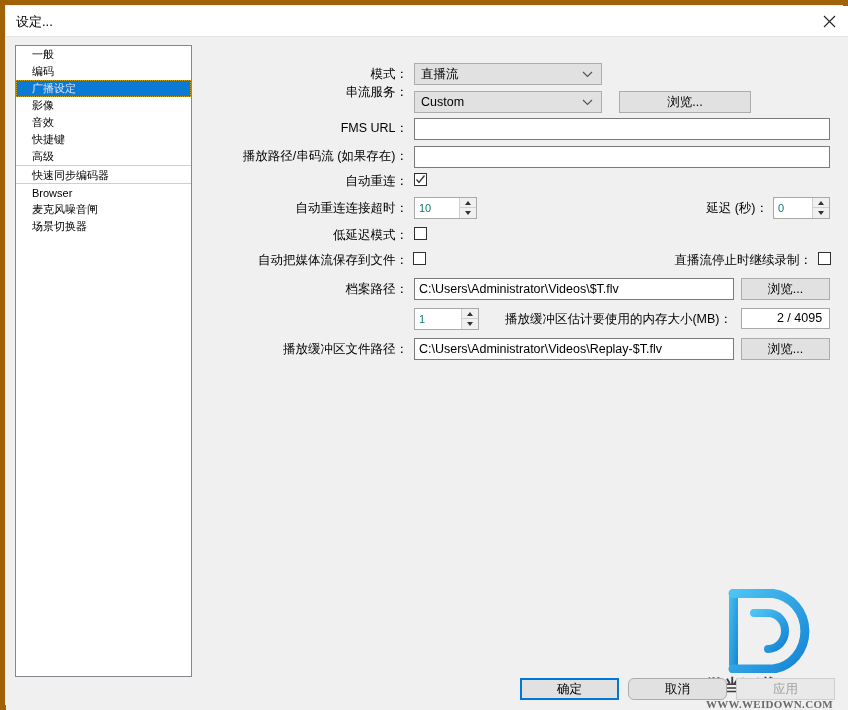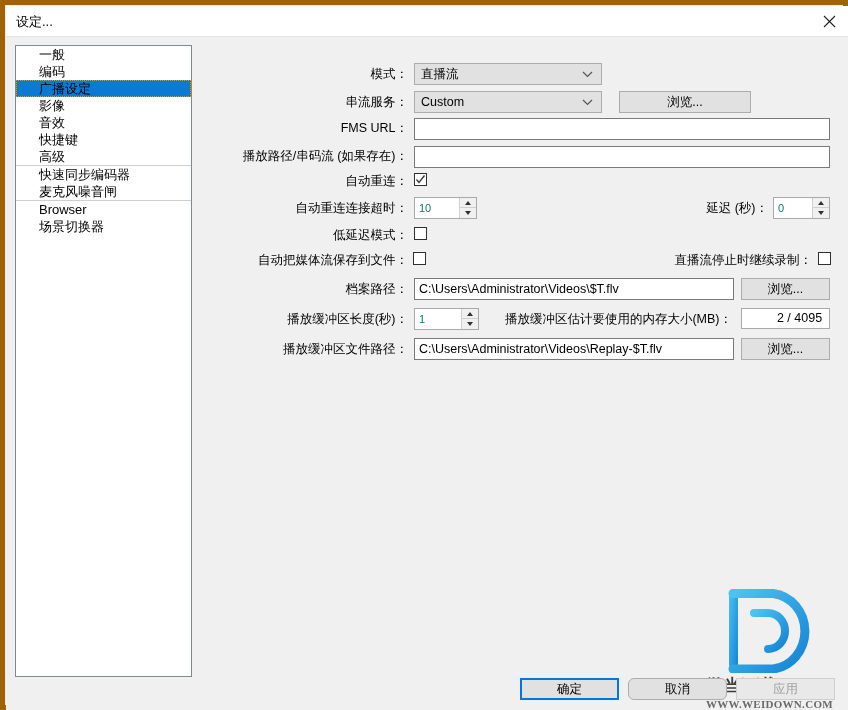--- a/index.html
+++ b/index.html
@@ -66,30 +66,30 @@
     width: 177px; height: 632px;
     background: #ffffff;
     border: 1px solid #828790;
     box-sizing: border-box;
     overflow: hidden;
   }
   .list-item {
     position: relative;
     height: 17px;
     line-height: 17px;
-    padding-left: 23px;
-    font-size: 13px;
+    padding-left: 16px;
+    font-size: 11px;
     white-space: nowrap;
     color: #000000;
     box-sizing: border-box;
     cursor: default;
   }
   .list-item.selected {
     background: #0b7ad5;
-    color: #000000;
+    color: #e5e5e5;
     outline: 1px dotted #c8a020;
     outline-offset: -1px;
   }
   .list-item.sep-top { border-top: 1px solid #cfcfcf; height: 18px; line-height: 18px;}
 
   
   .form {
     position: absolute;
     left: 190px; top: 0px;
     width: 656px; height: 677px;
@@ -267,38 +267,38 @@
 
     <div class="listbox">
       <div class="list-item"><span>一般</span></div>
       <div class="list-item"><span>编码</span></div>
       <div class="list-item selected"><span>广播设定</span></div>
       <div class="list-item"><span>影像</span></div>
       <div class="list-item"><span>音效</span></div>
       <div class="list-item"><span>快捷键</span></div>
       <div class="list-item"><span>高级</span></div>
       <div class="list-item sep-top"><span>快速同步编码器</span></div>
+      <div class="list-item sep-top"><span>Browser</span></div>
       <div class="list-item"><span>麦克风噪音闸</span></div>
-      <div class="list-item sep-top"><span>Browser</span></div>
       <div class="list-item"><span>场景切换器</span></div>
     </div>
 
     <div class="form">
 
       <div class="lbl" style="left:0; top:29px; width:212px;">模式：</div>
       <div class="combo" style="left:218px; top:26px; width:188px;">
         <span>直播流</span>
         <span class="chev">
           <svg width="11" height="7" viewBox="0 0 11 7">
               <polyline points="1,1 5.5,5.5 10,1" fill="none" stroke="#555" stroke-width="1.2"></polyline>
             </svg>
         </span>
       </div>
 
-      <div class="lbl" style="left:0; top:57px; width:212px;">串流服务：</div>
+      <div class="lbl" style="left:0; top:47px; width:212px;">串流服务：</div>
       <div class="combo" style="left:218px; top:54px; width:188px;">
         <span>Custom</span>
         <span class="chev">
           <svg width="11" height="7" viewBox="0 0 11 7">
               <polyline points="1,1 5.5,5.5 10,1" fill="none" stroke="#555" stroke-width="1.2"></polyline>
             </svg>
         </span>
       </div>
       <div class="btn" style="left:423px; top:54px; width:132px;">浏览...</div>
 
@@ -347,21 +347,20 @@
       <div class="lbl" style="left:0; top:215px; width:212px;">自动把媒体流保存到文件：</div>
       <div class="cbox" style="left:217px; top:215px;"></div>
 
       <div class="lbl rightcol" style="left:420px; top:215px; width:196px;">直播流停止时继续录制：</div>
       <div class="cbox" style="left:622px; top:215px;"></div>
 
       <div class="lbl" style="left:0; top:244px; width:212px;">档案路径：</div>
       <div class="textinput" style="left:218px; top:241px; width:320px;">C:\Users\Administrator\Videos\$T.flv</div>
       <div class="btn" style="left:545px; top:241px; width:89px;">浏览...</div>
 
-      <div class="lbl" style="left:0; top:274px; width:212px;">播放缓冲区长度(秒)：</div>
       <div class="spin" style="left:218px; top:271px; width:65px;">
         <span class="val">1</span>
         <div class="arrows">
           <div class="up">
               <span class="tri-up"></span>
             </div>
           <div class="dn">
               <span class="tri-dn"></span>
             </div>
         </div>

